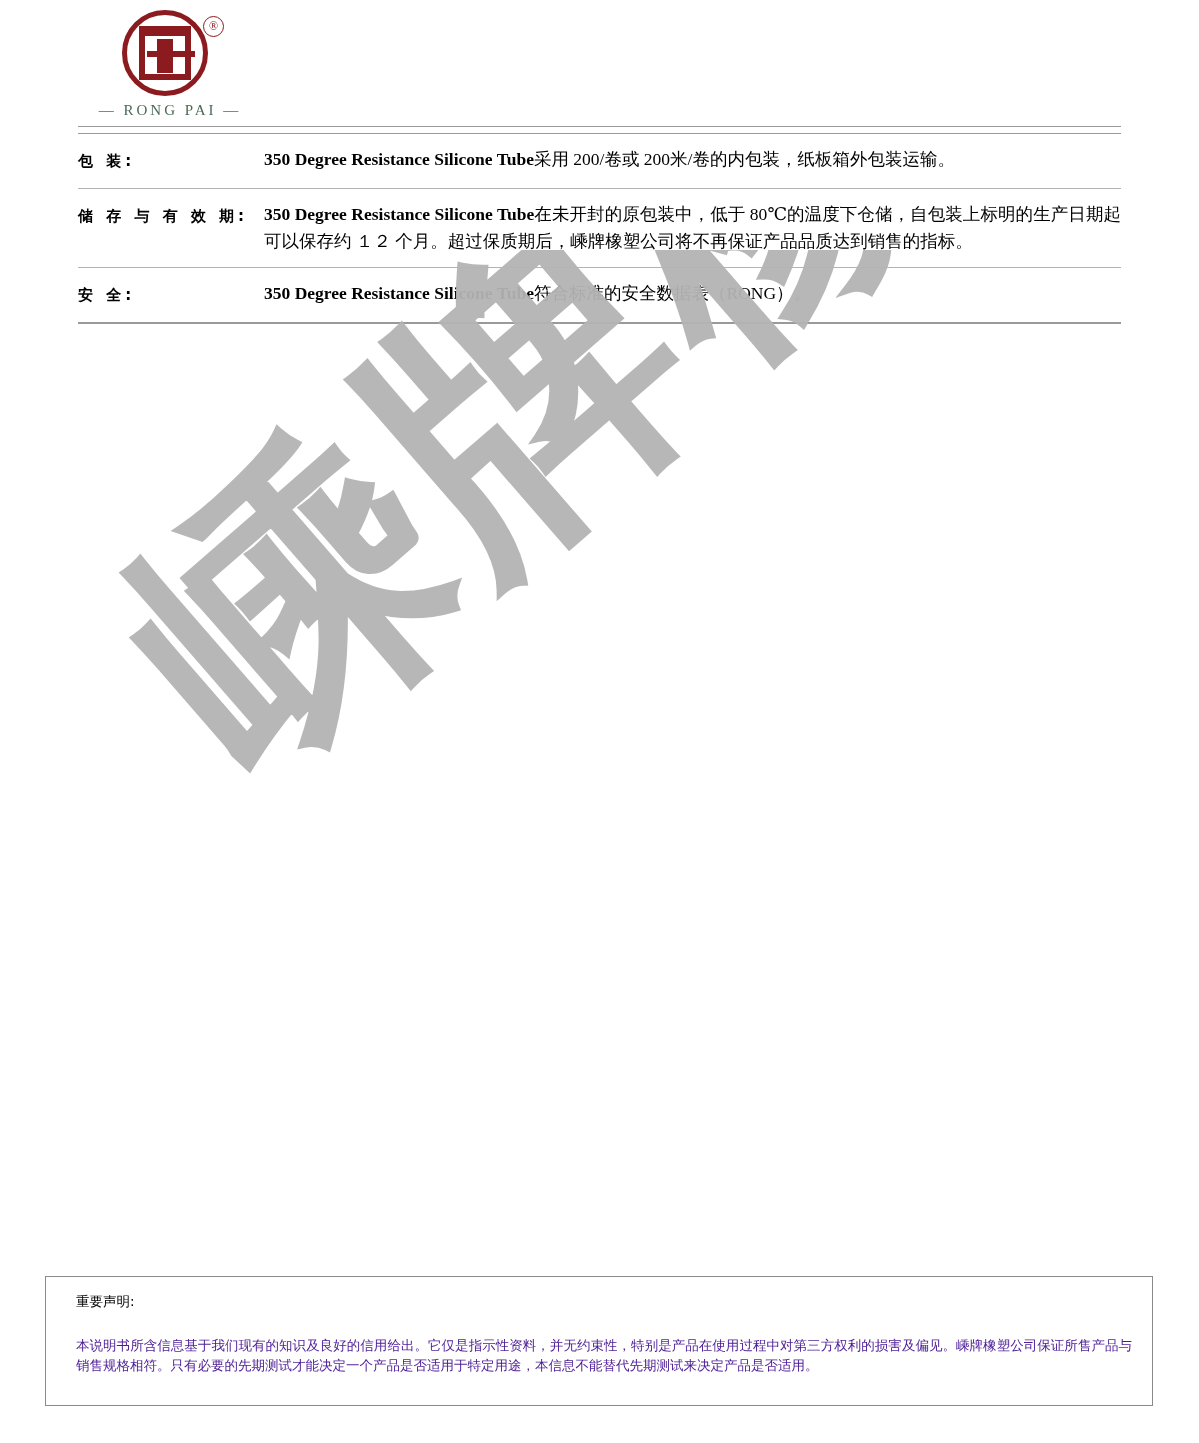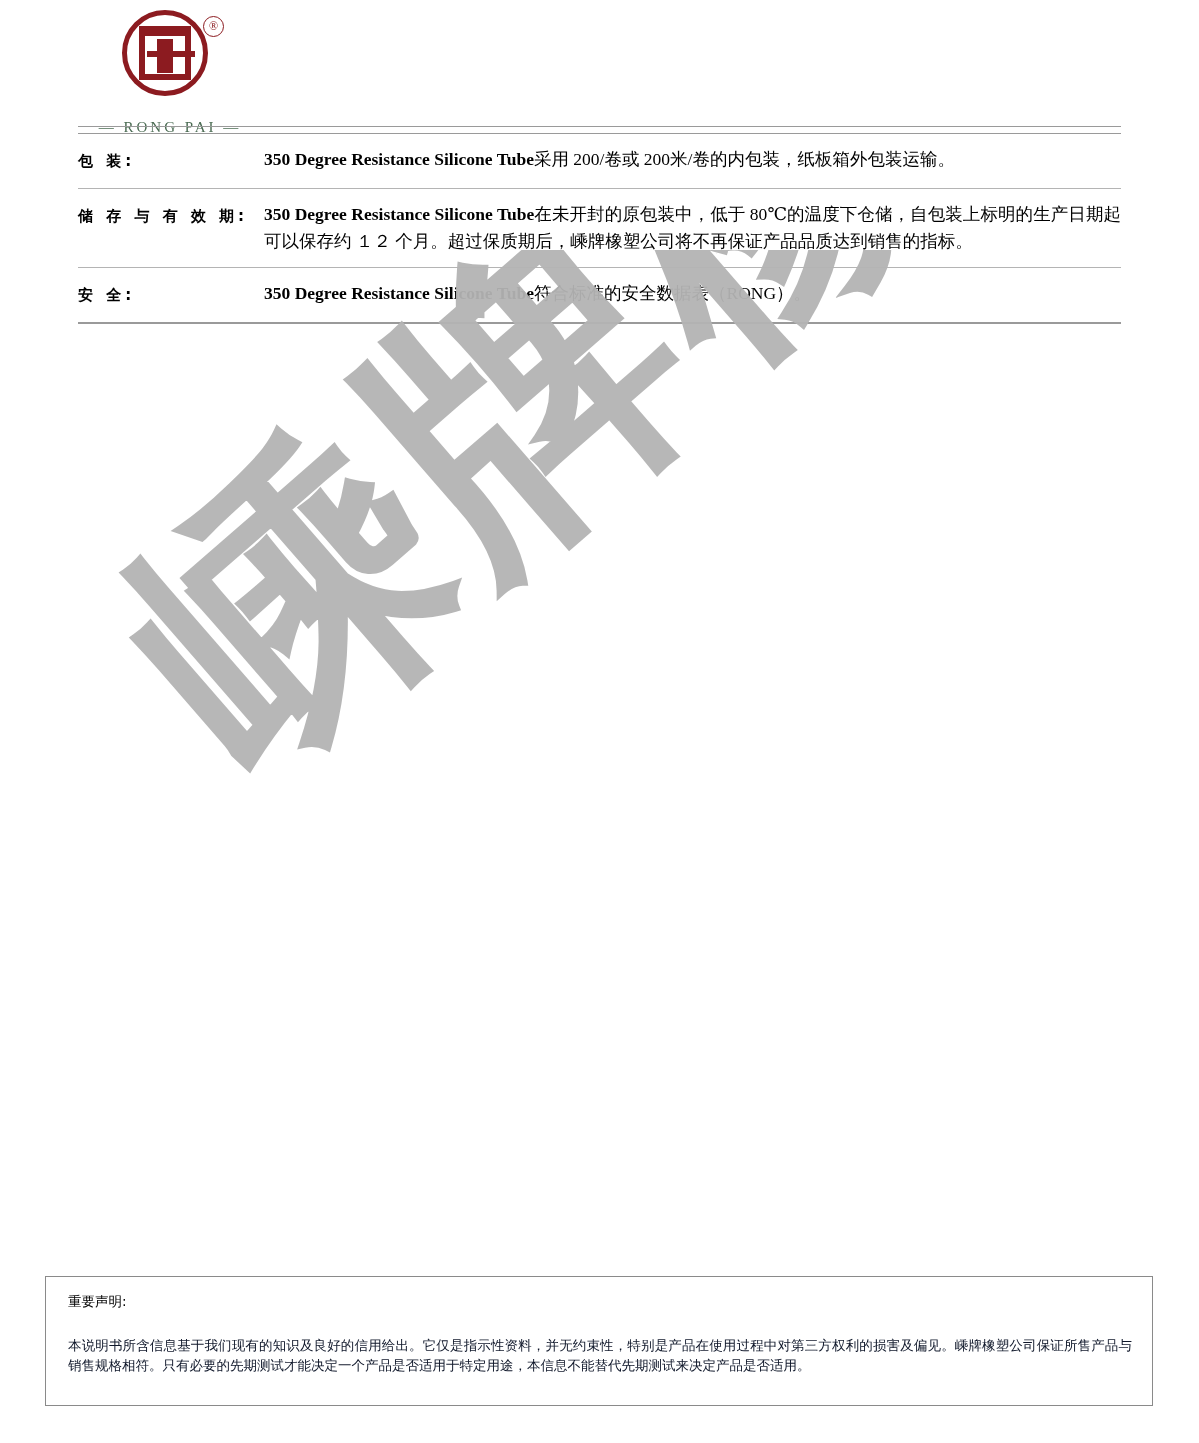--- a/index.html
+++ b/index.html
@@ -77,21 +77,21 @@
     height: 19px;
     border: 1.5px solid #8c1b20;
     border-radius: 50%;
     color: #8c1b20;
     font-size: 12px;
     line-height: 18px;
     text-align: center;
     font-family: "Liberation Serif", serif;
   }
   .logo-word {
-    margin-top: 19px;
+    margin-top: 2px;
     font-family: "Liberation Serif", serif;
     font-size: 15px;
     letter-spacing: 3px;
     color: #4a6b52;
     white-space: nowrap;
   }
 
   .header-rule {
     position: absolute;
     left: 78px;
@@ -165,33 +165,33 @@
   
   .notice {
     position: absolute;
     left: 45px;
     top: 1276px;
     width: 1108px;
     height: 130px;
     border: 1px solid #8a8a8a;
     box-sizing: border-box;
     background: rgba(255,255,255,0.85);
-    padding: 16px 20px 10px 22px;
+    padding: 16px 20px 10px 30px;
   }
   .notice-title {
     font-size: 13.5px;
     font-family: "DejaVu Sans", "Liberation Sans", sans-serif;
     color: #000;
     margin-bottom: 24px;
   }
   .notice-body {
     font-size: 13.5px;
     line-height: 20px;
     font-family: "DejaVu Sans", "Liberation Sans", sans-serif;
-    color: #0f172a;
+    color: #4c1d95;
     text-align: justify;
   }
 </style>
 </head>
 <body>
 
 <div class="logo-block">
   <div class="logo-mark">
     <div class="logo-seal">
       <div class="logo-bar-h"></div>

